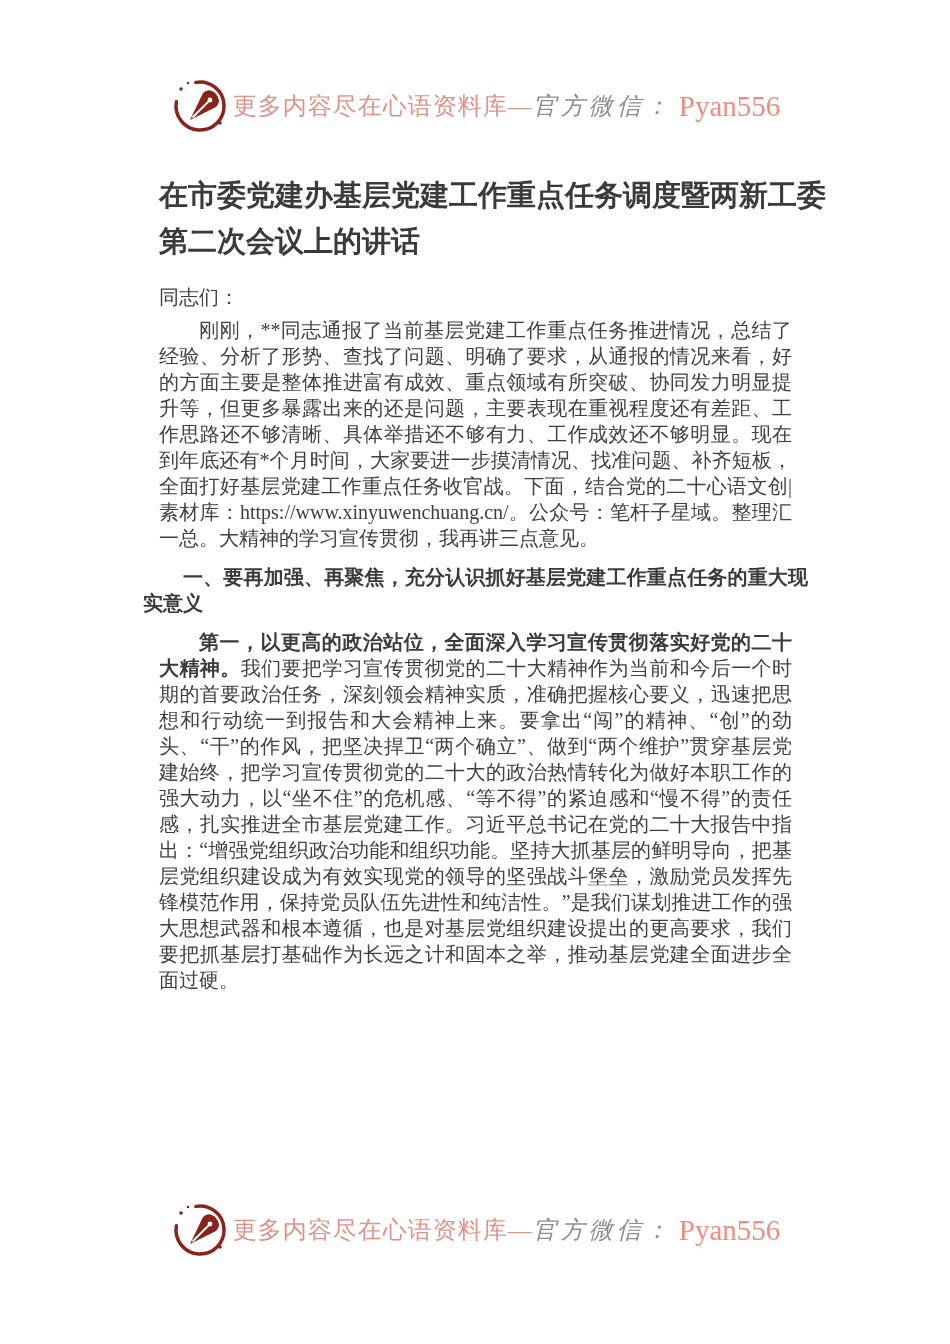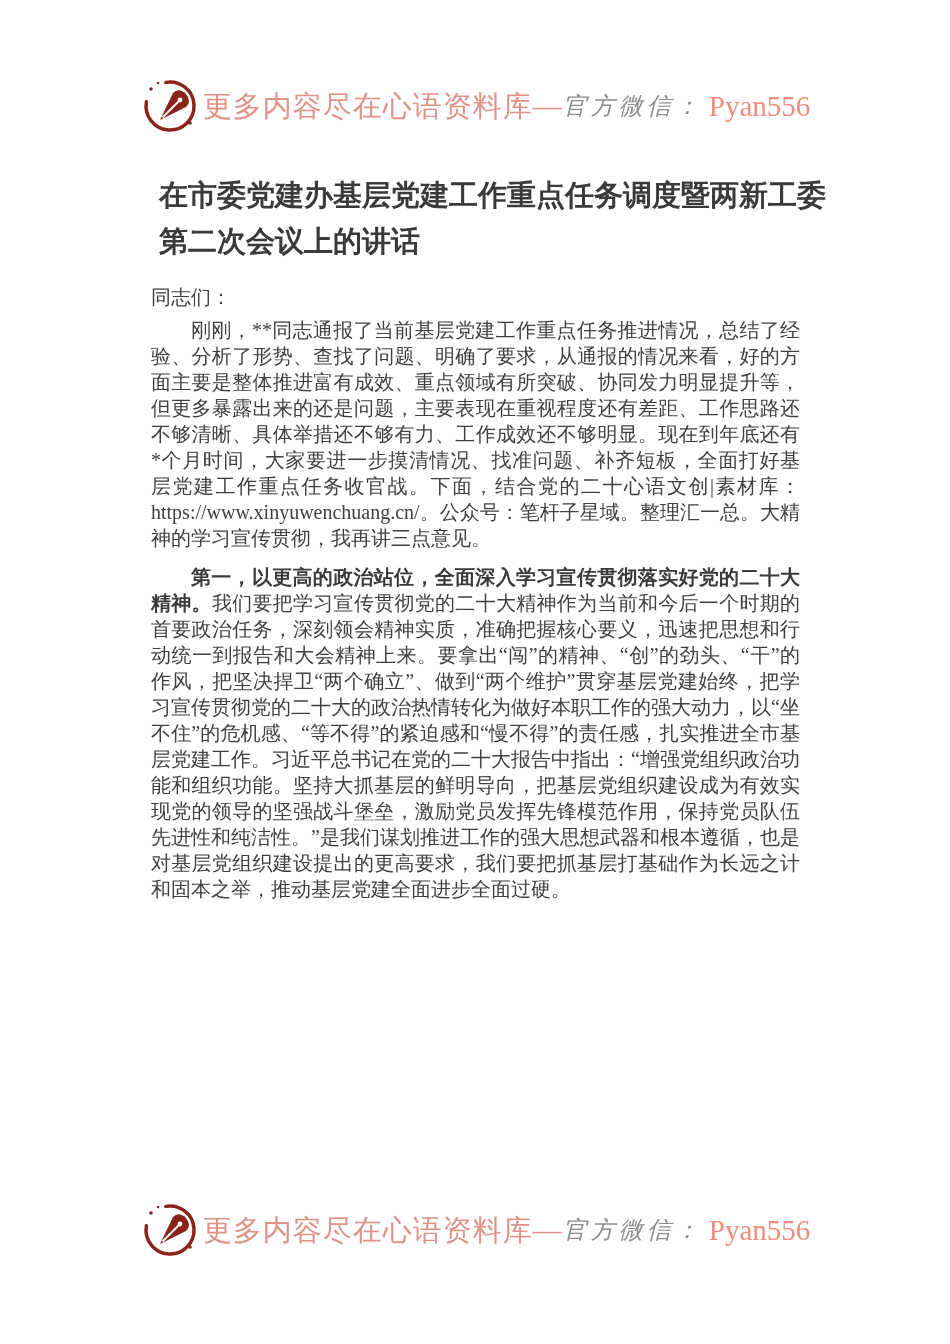--- a/index.html
+++ b/index.html
@@ -26,21 +26,21 @@
   }
   .watermark.header { top: 76px; }
   .watermark.footer { top: 1200px; }
   .wm-logo {
     width: 60px;
     height: 60px;
     flex: none;
     margin-right: 3px;
   }
   .wm-brand {
-    font-size: 29px;
+    font-size: 24px;
     line-height: 1;
     color: var(--brand-text, #df9288);
     letter-spacing: 1px;
     white-space: nowrap;
   }
   .wm-label {
     font-size: 24px;
     line-height: 1;
     color: var(--wechat-label, #8d8d8d);
     font-style: italic;
@@ -69,21 +69,21 @@
   .title {
     width: 670px;
     margin: 0 0 20px 16px;
     font-family: "Liberation Sans", "DejaVu Sans", sans-serif;
     font-weight: 700;
     font-size: 29px;
     line-height: 46px;
     color: var(--title-text, #3a3a3a);
     text-align: left;
   }
-  .content p { margin: 7px 8px; }
+  .content p { margin: 7px 16px; }
   .salutation { text-indent: 0; }
   .body-para, .lead-para { text-indent: 2em; }
   .heading {
     font-weight: 700;
     text-indent: 2em;
     margin: 13px 0 7px 0 !important;
     color: var(--title-text, #3a3a3a);
   }
   .lead-para { margin-top: 13px !important; }
   .lead-para strong {
@@ -112,20 +112,21 @@
   </div>
 
   <div class="content">
     <h1 class="title">在市委党建办基层党建工作重点任务调度暨两新工委第二次会议上的讲话</h1>
 
     <p class="salutation">同志们：</p>
 
 
     <p class="body-para">刚刚，**同志通报了当前基层党建工作重点任务推进情况，总结了经验、分析了形势、查找了问题、明确了要求，从通报的情况来看，好的方面主要是整体推进富有成效、重点领域有所突破、协同发力明显提升等，但更多暴露出来的还是问题，主要表现在重视程度还有差距、工作思路还不够清晰、具体举措还不够有力、工作成效还不够明显。现在到年底还有*个月时间，大家要进一步摸清情况、找准问题、补齐短板，全面打好基层党建工作重点任务收官战。下面，结合党的二十心语文创|素材库：https://www.xinyuwenchuang.cn/。公众号：笔杆子星域。整理汇一总。大精神的学习宣传贯彻，我再讲三点意见。</p>
 
+    <p class="heading">一、要再加强、再聚焦，充分认识抓好基层党建工作重点任务的重大现实意义</p>
 
 
     <p class="lead-para"><strong>第一，以更高的政治站位，全面深入学习宣传贯彻落实好党的二十大精神。</strong><span>我们要把学习宣传贯彻党的二十大精神作为当前和今后一个时期的首要政治任务，深刻领会精神实质，准确把握核心要义，迅速把思想和行动统一到报告和大会精神上来。要拿出“闯”的精神、“创”的劲头、“干”的作风，把坚决捍卫“两个确立”、做到“两个维护”贯穿基层党建始终，把学习宣传贯彻党的二十大的政治热情转化为做好本职工作的强大动力，以“坐不住”的危机感、“等不得”的紧迫感和“慢不得”的责任感，扎实推进全市基层党建工作。习近平总书记在党的二十大报告中指出：“增强党组织政治功能和组织功能。坚持大抓基层的鲜明导向，把基层党组织建设成为有效实现党的领导的坚强战斗堡垒，激励党员发挥先锋模范作用，保持党员队伍先进性和纯洁性。”是我们谋划推进工作的强大思想武器和根本遵循，也是对基层党组织建设提出的更高要求，我们要把抓基层打基础作为长远之计和固本之举，推动基层党建全面进步全面过硬。</span></p>
   </div>
 
   <div class="watermark footer">
     <svg class="wm-logo" viewBox="0 0 60 60" aria-hidden="true">
       <path d="M25.8 6.4 A24 24 0 1 1 6.4 25.8" fill="none" stroke="#8a241b" stroke-width="3.5" stroke-linecap="round"></path>
       <path d="M20 44 L33 17 Q39 11 46 18 Q52 25 46 31 Z" fill="#8a241b"></path>
       <path d="M22.5 41.5 L40 24" stroke="#ffffff" stroke-width="1.8" fill="none"></path>

